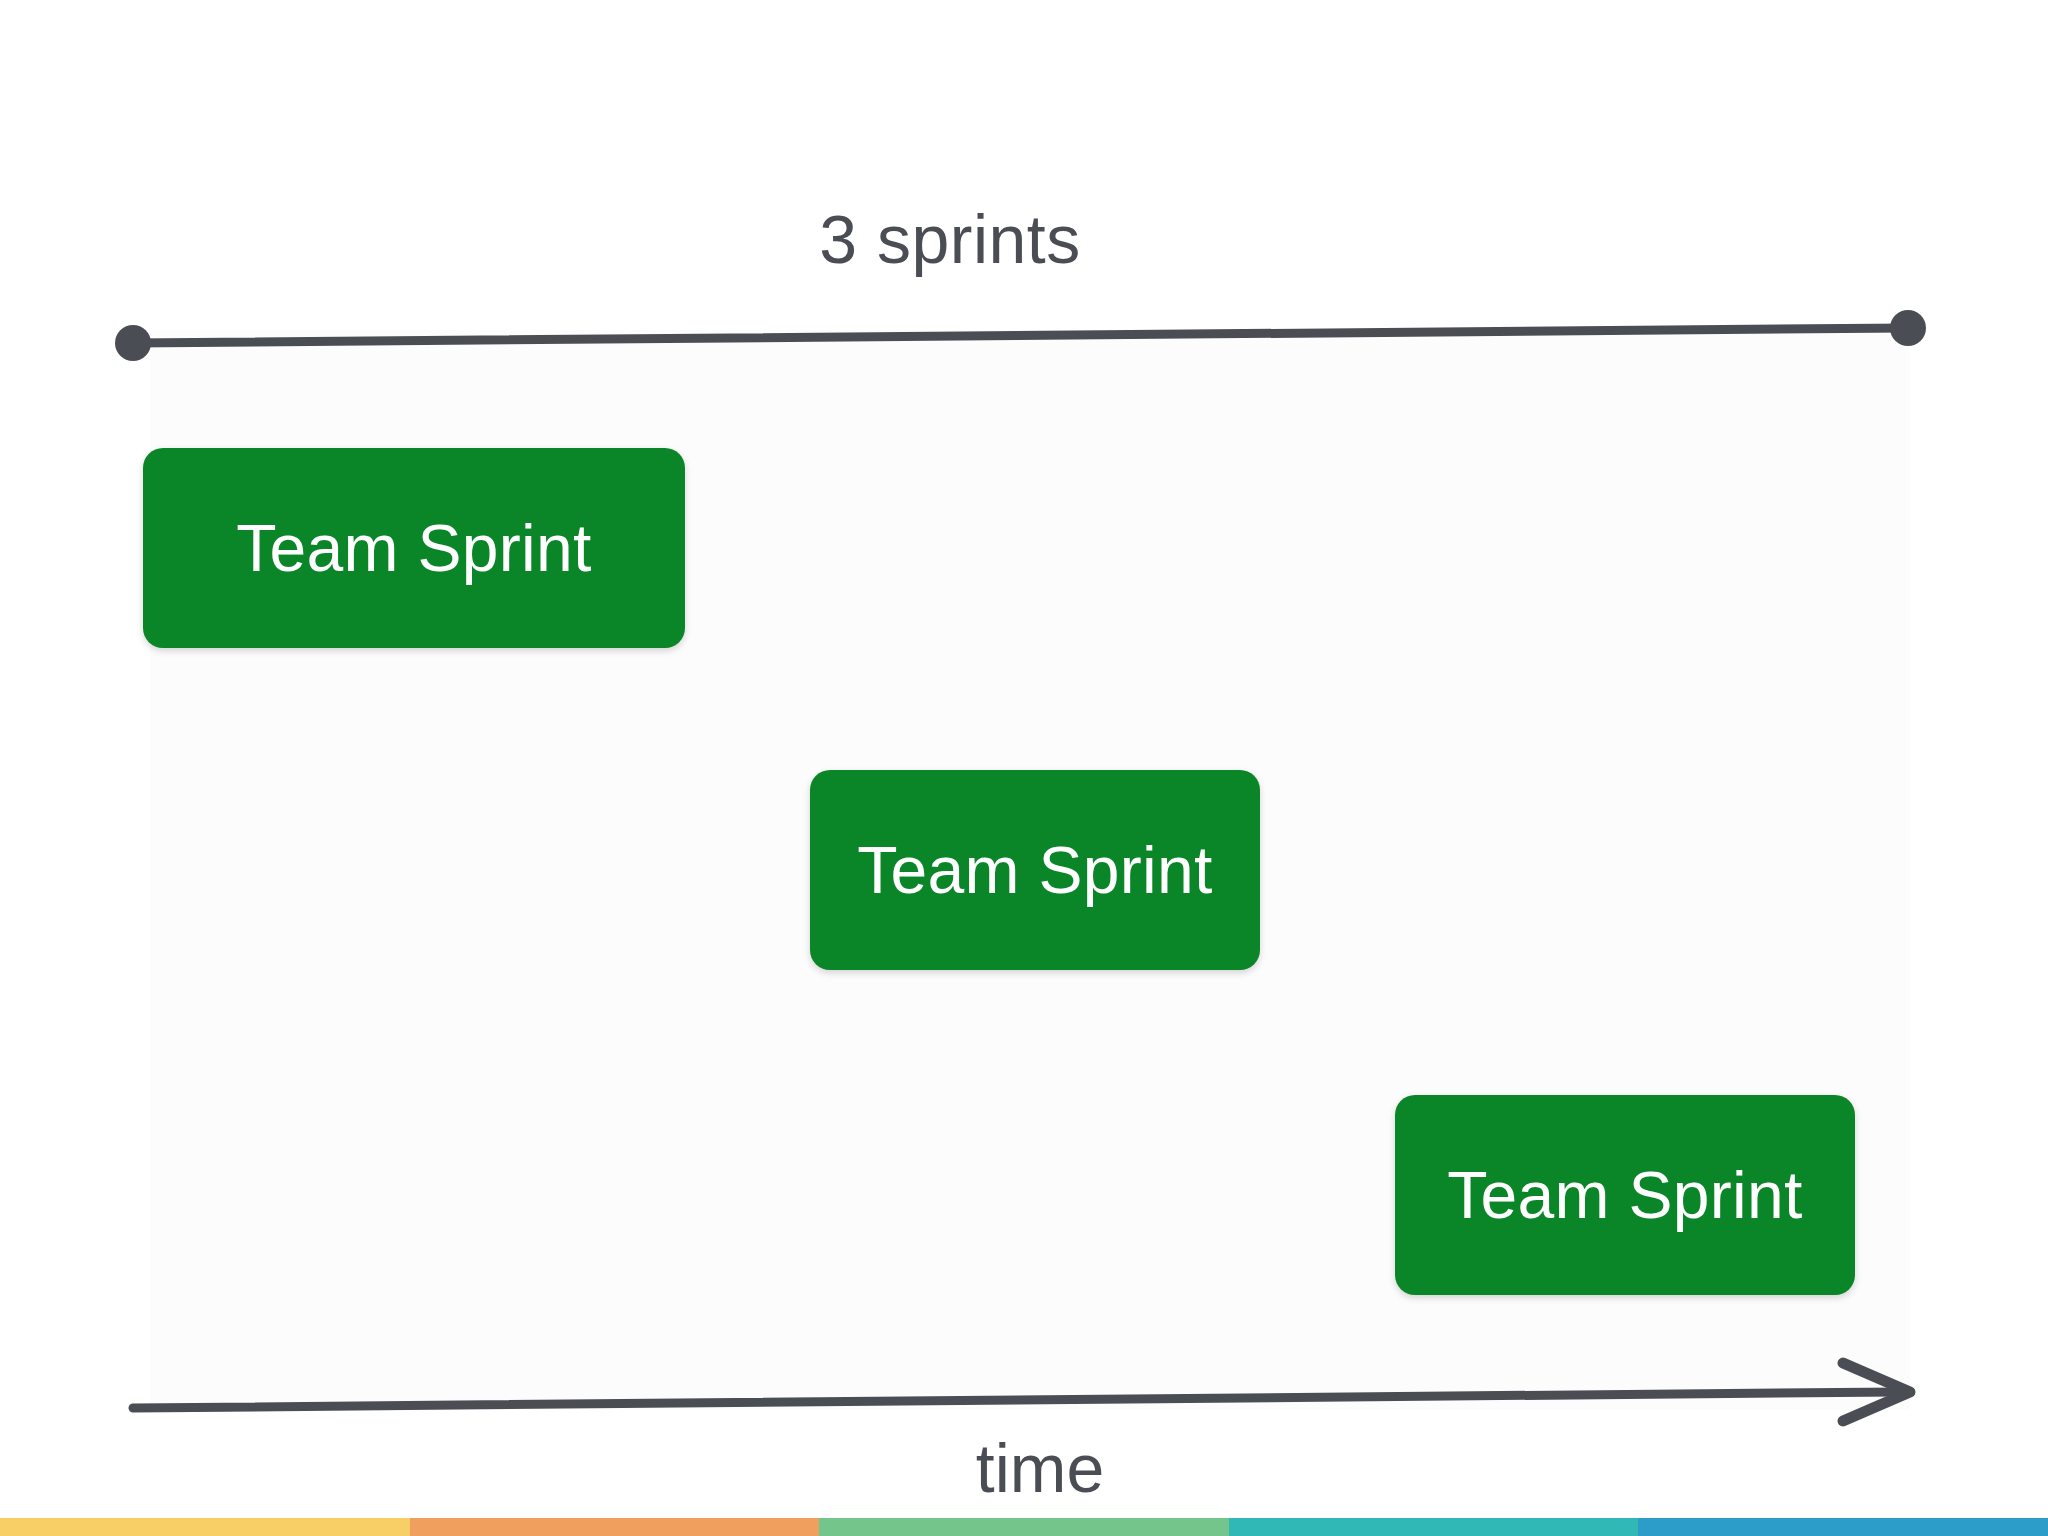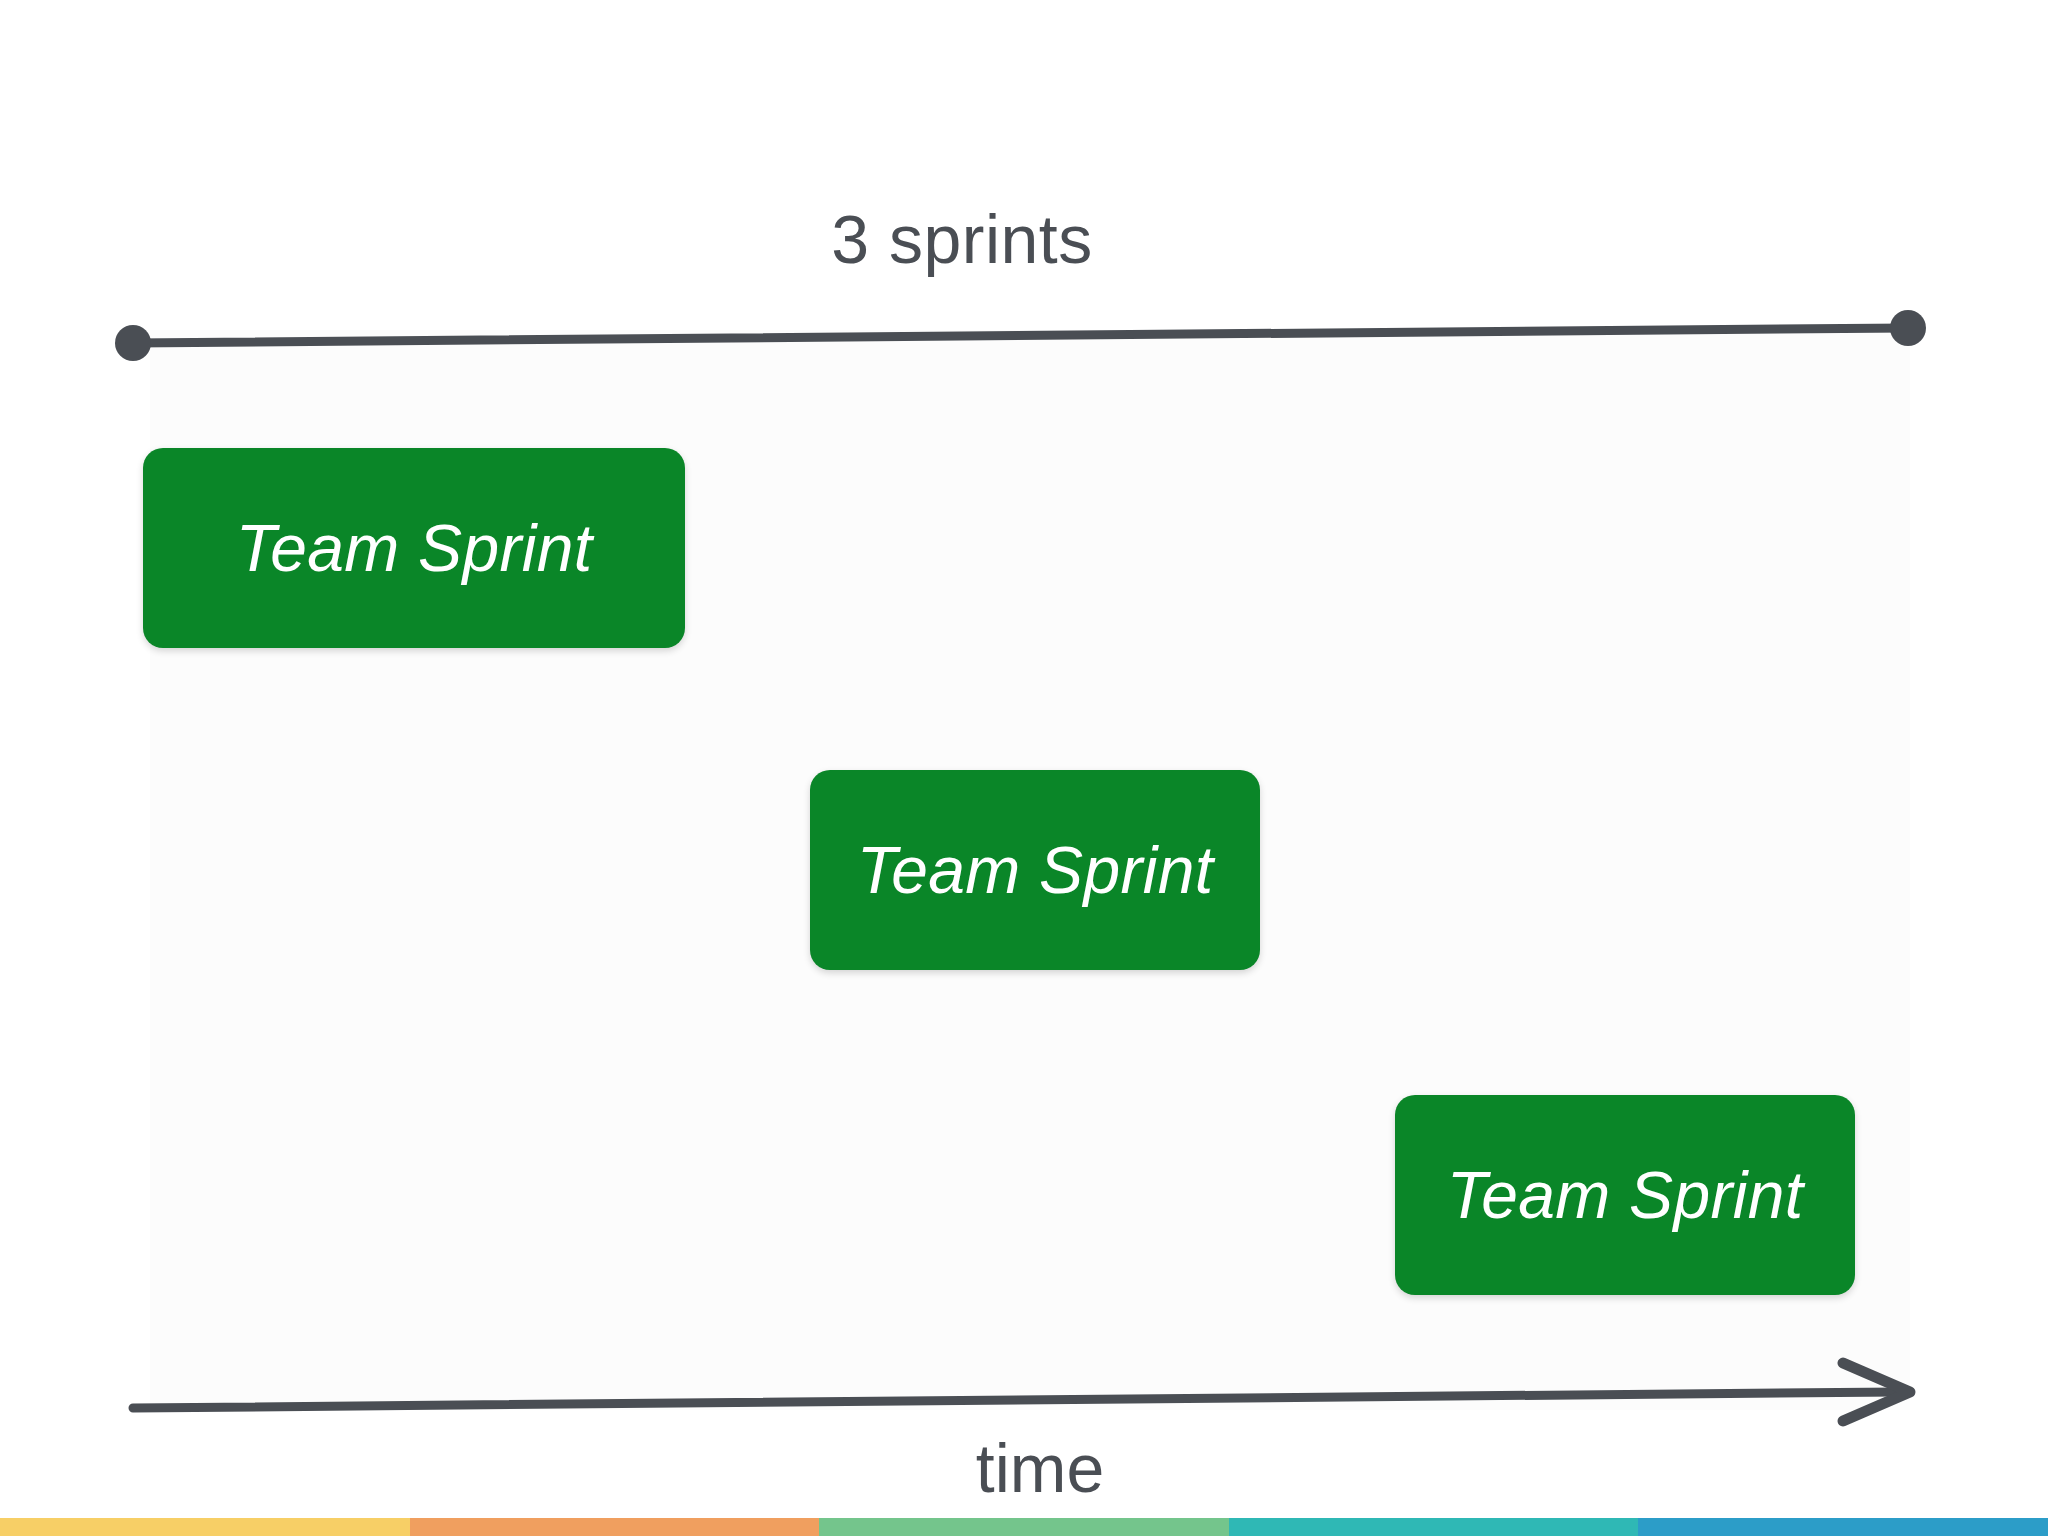--- a/index.html
+++ b/index.html
@@ -25,21 +25,21 @@
     top: 330px;
     width: 1760px;
     height: 1080px;
     background: #fcfcfc;
     pointer-events: none;
   }
 
   
   .span-label {
     position: absolute;
-    left: 12px;
+    left: 0;
     top: 205px;
     width: 1900px;
     text-align: center;
     font-size: 68px;
     line-height: 1;
     color: #4a4e54;
     letter-spacing: 0.5px;
     white-space: nowrap;
   }
 
@@ -61,21 +61,20 @@
     justify-content: center;
     box-shadow: 0 3px 7px rgba(0,0,0,0.16);
   }
 
   .sprint-box .sprint-label {
     color: #ffffff;
     font-size: 66px;
     line-height: 1;
     white-space: nowrap;
     letter-spacing: 0.3px;
-    font-style: italic;
   }
 
   #sprint-box-1 { left: 143px; top: 448px;  width: 542px; height: 200px; }
   #sprint-box-2 { left: 810px; top: 770px;  width: 450px; height: 200px; }
   #sprint-box-3 { left: 1395px; top: 1095px; width: 460px; height: 200px; }
 
   
   .axis-label {
     position: absolute;
     left: 0;

